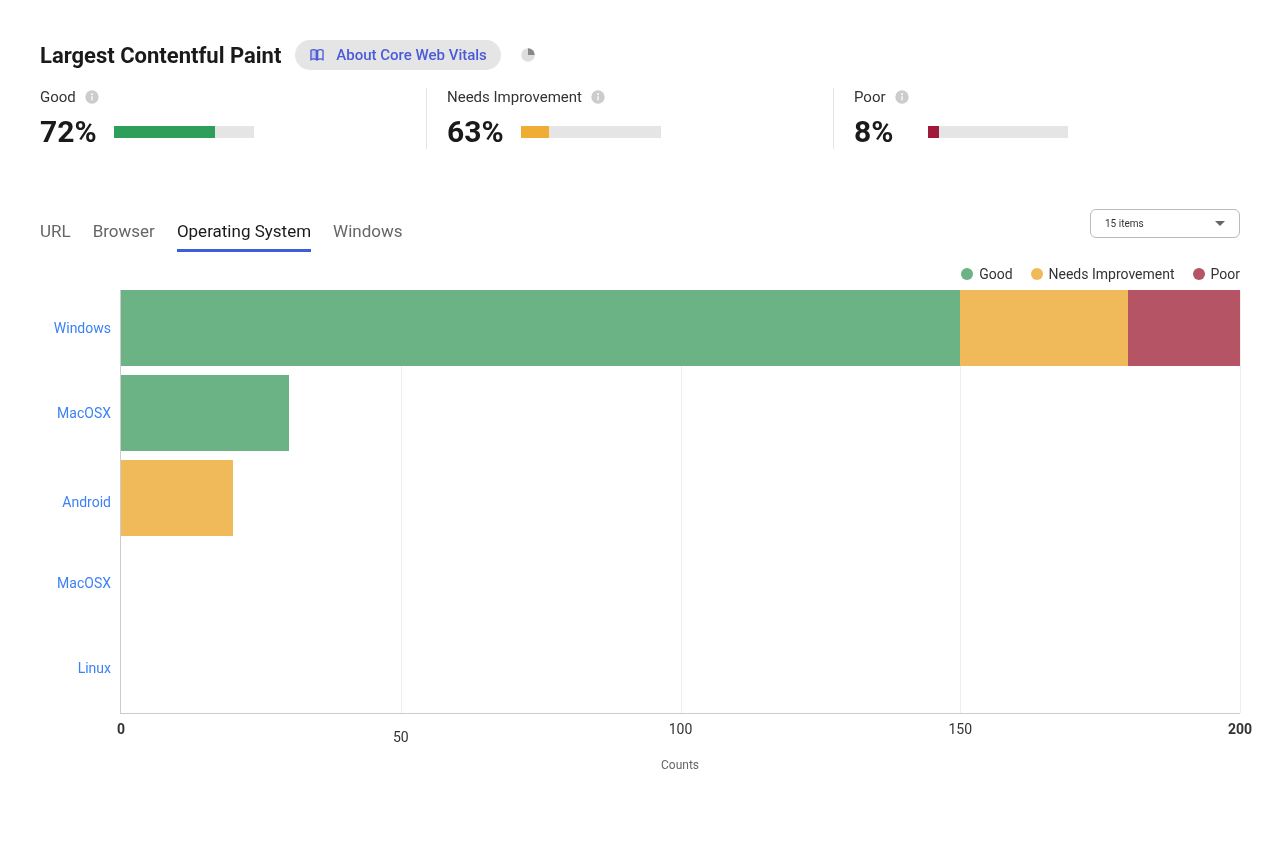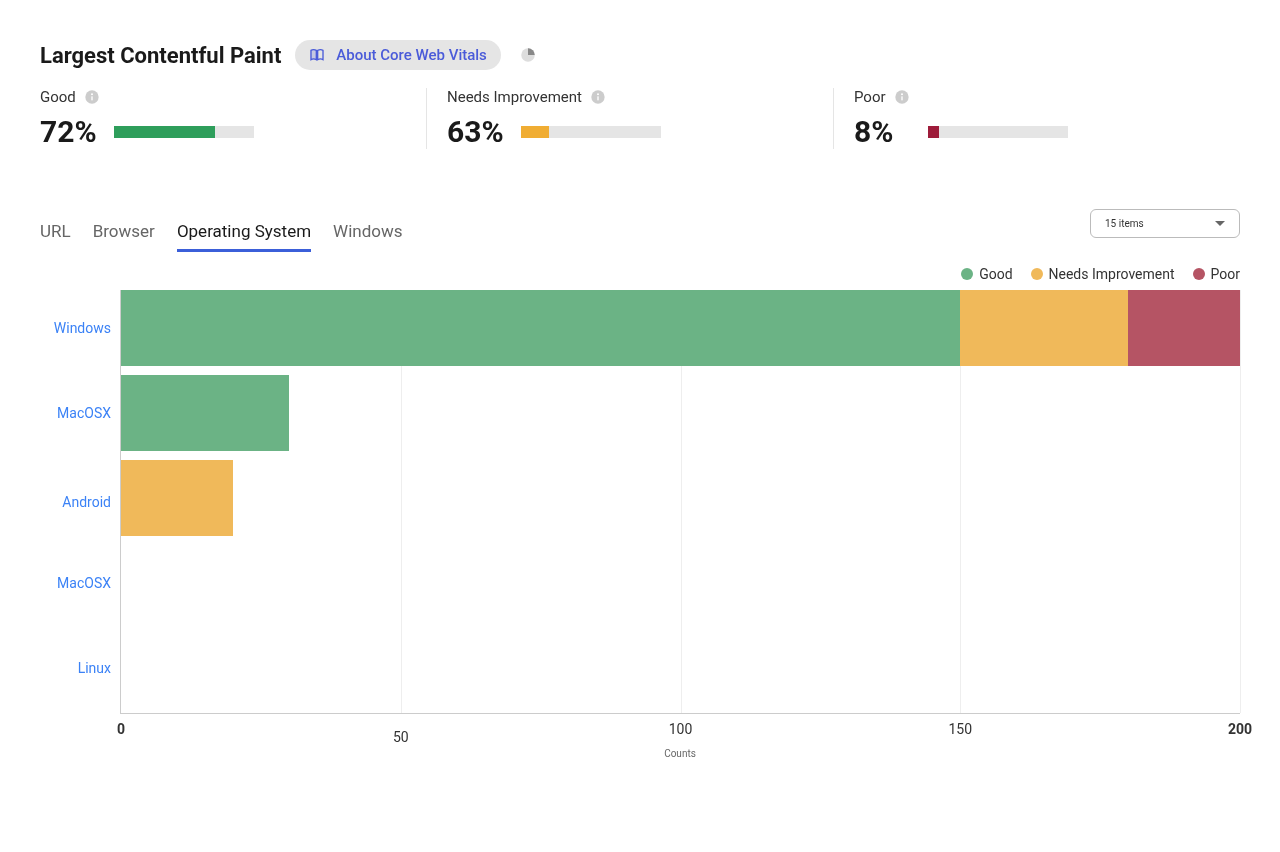--- a/index.html
+++ b/index.html
@@ -188,23 +188,23 @@
     padding-top: 8px;
     font-size: 14px;
     color: #333;
     transform: translateX(-50%);
     font-weight: 400;
   }
   .x-tick:first-of-type { font-weight: 700; }
   .x-tick:last-of-type { font-weight: 700; }
   .x-label {
     text-align: center;
-    font-size: 10px;
+    font-size: 12px;
     color: #666;
-    margin-top: 34px;
+    margin-top: 44px;
   }
 </style>
 </head>
 <body>
 
 <div class="header-row">
   <h1 class="page-title">Largest Contentful Paint</h1>
   <div class="about-badge">
     <span class="book-icon">
       <svg width="16" height="16" viewBox="0 0 24 24" fill="none" stroke="#4a5bd9" stroke-width="2">

